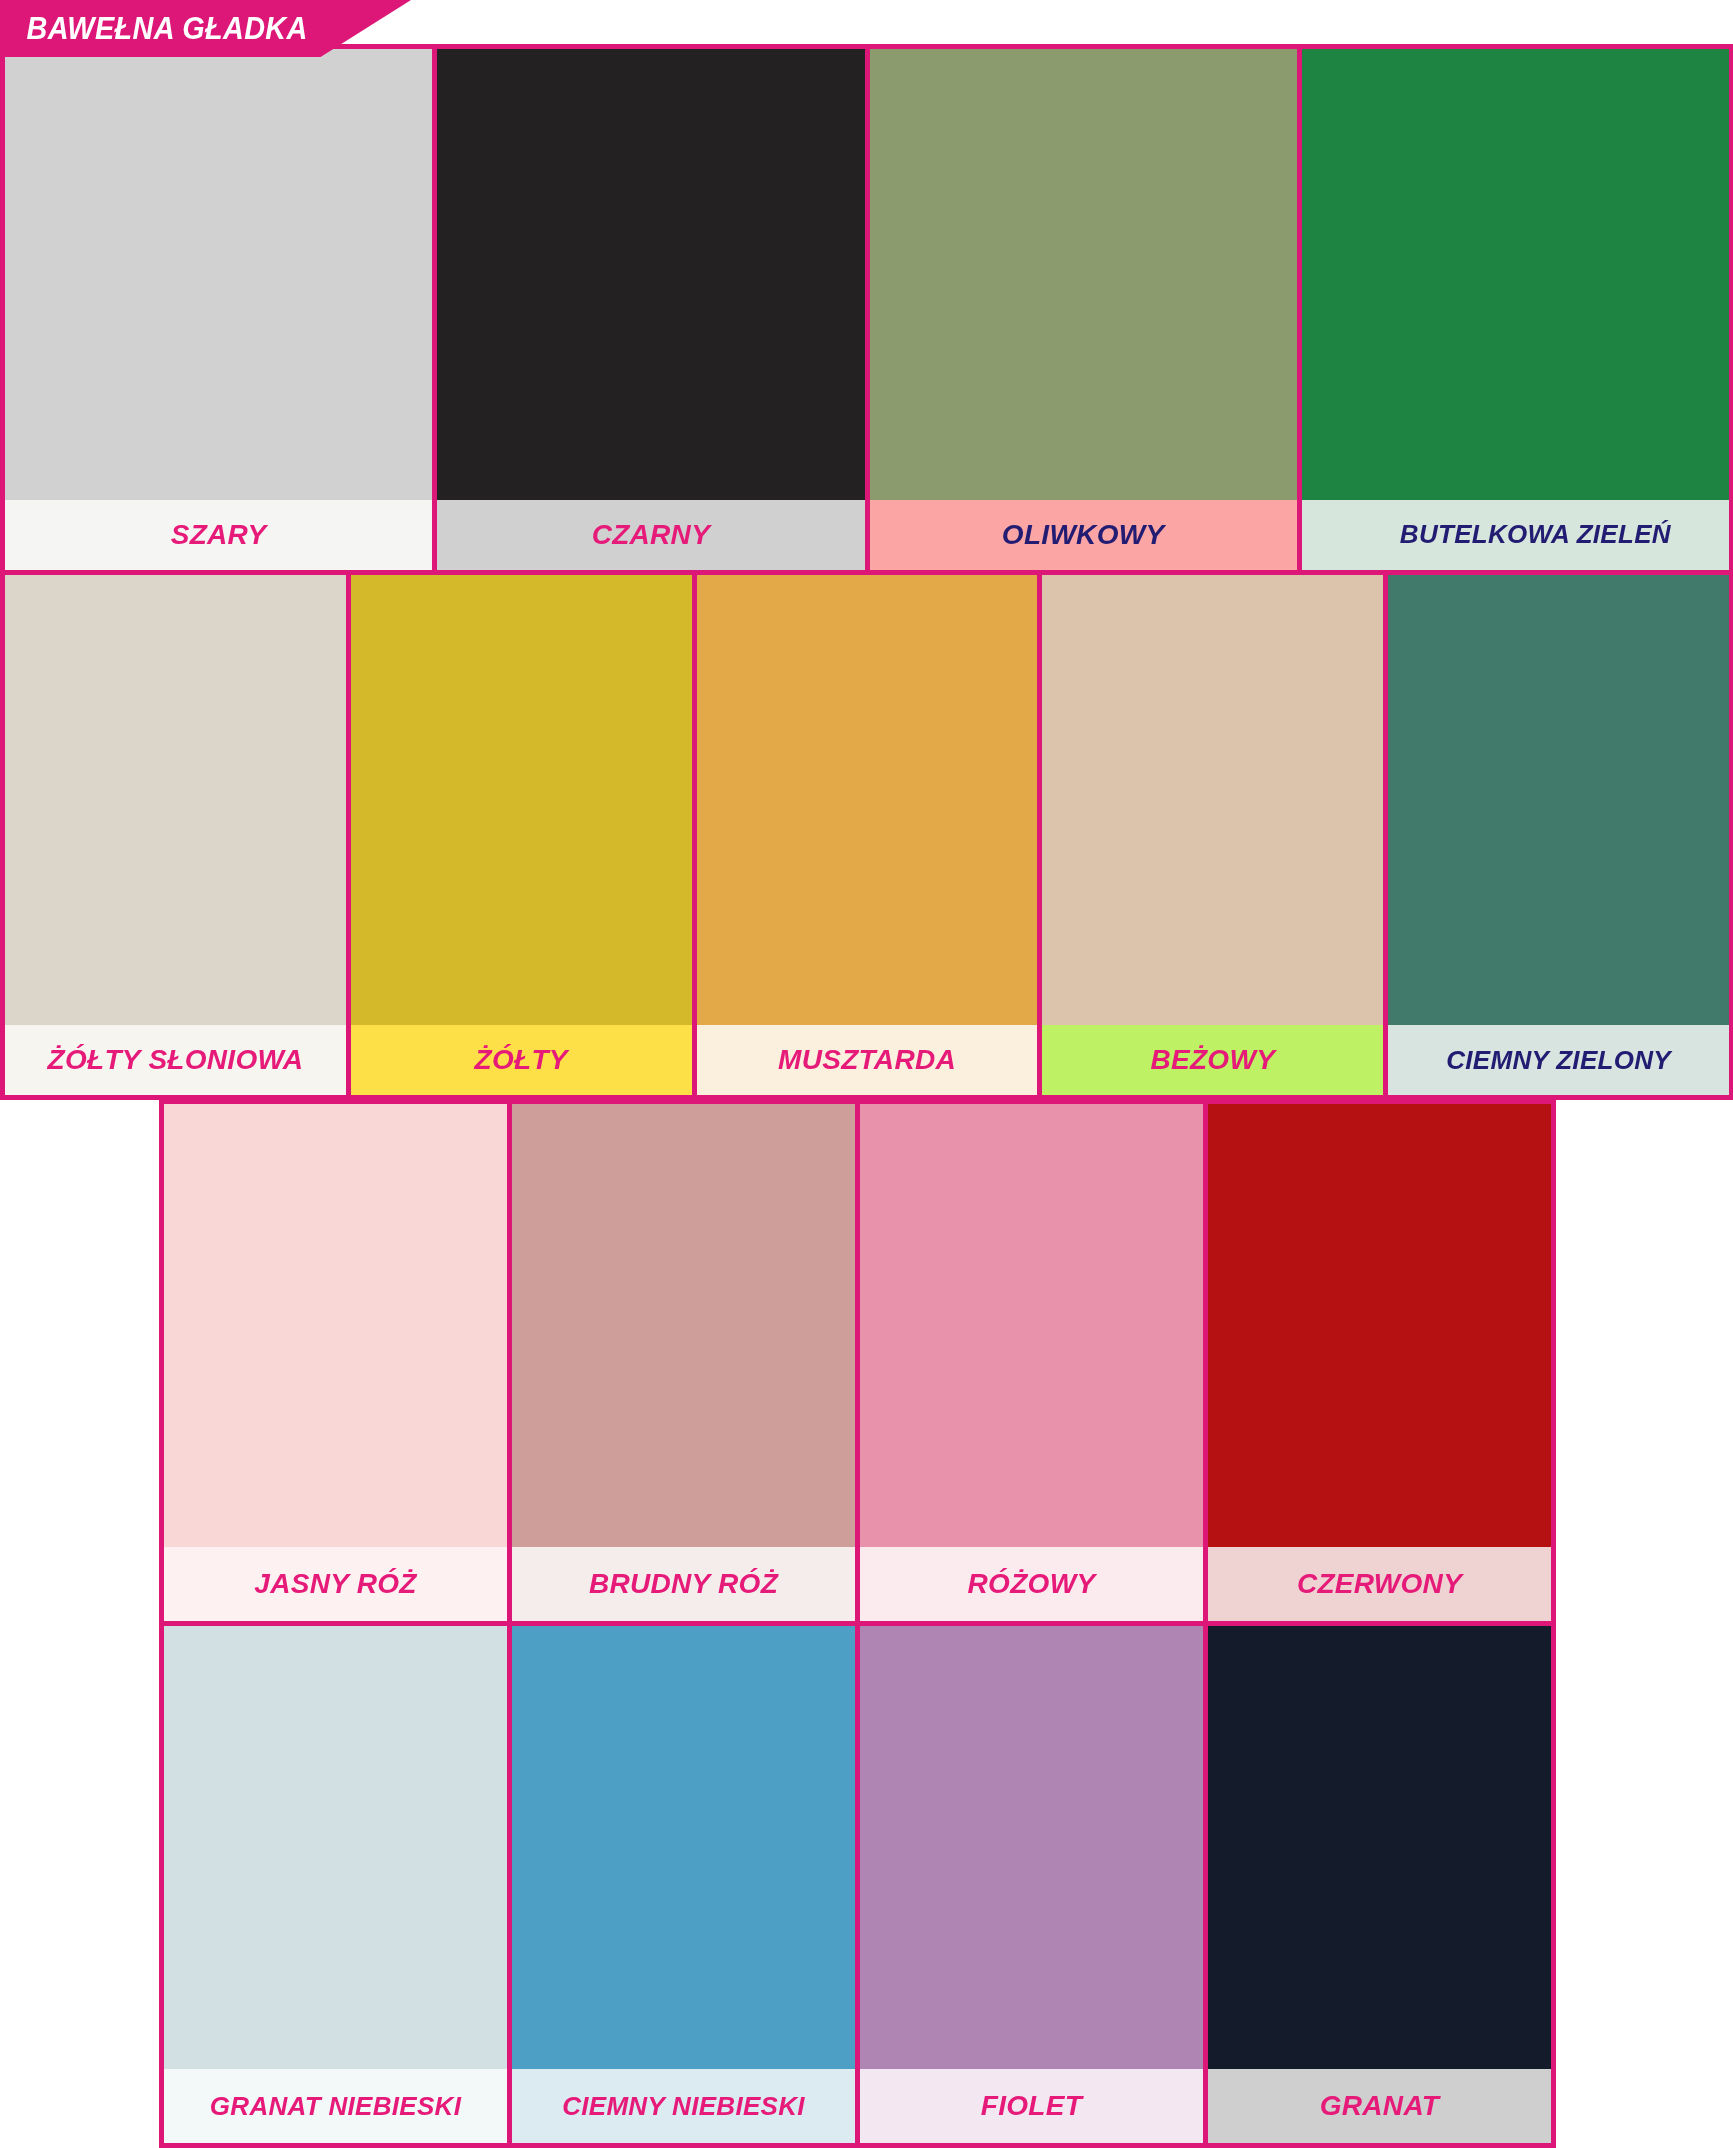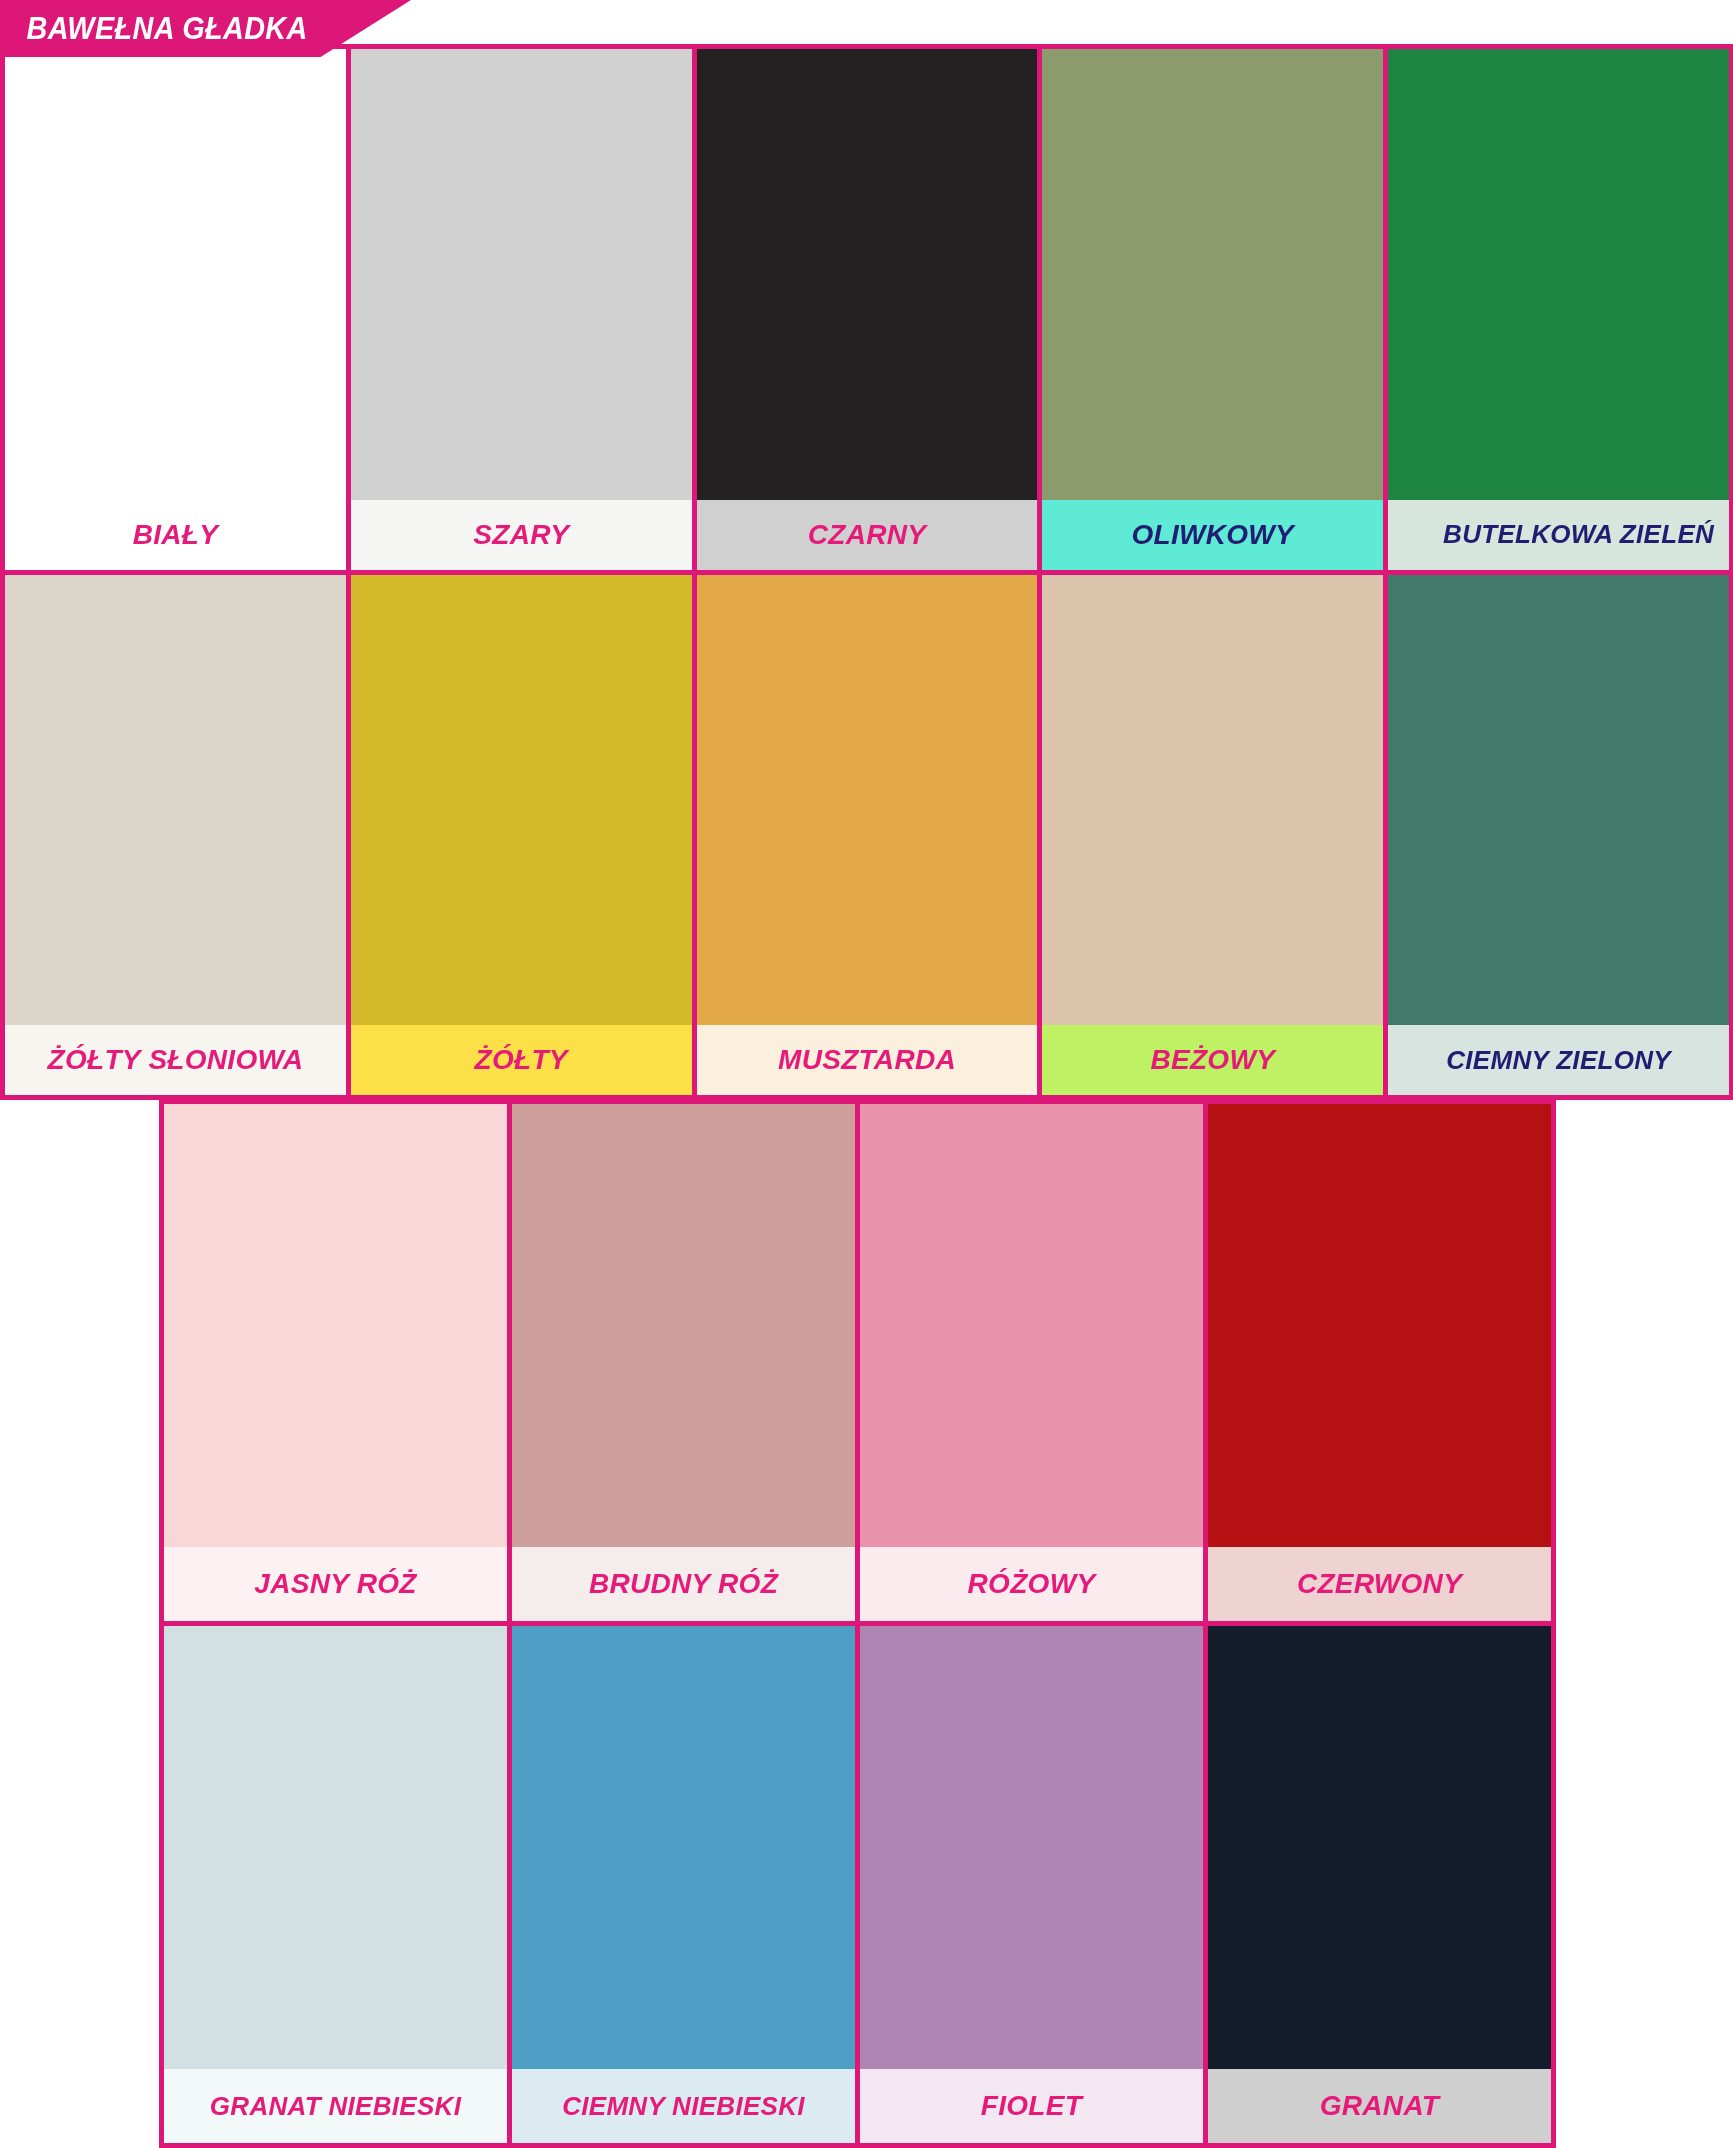--- a/index.html
+++ b/index.html
@@ -111,38 +111,34 @@
 </head>
 <body>
 
 <div class="banner" style="background: rgb(221, 23, 119);">
   <div class="banner-title" style="color: rgb(255, 255, 255);">BAWEŁNA GŁADKA</div>
 </div>
 
 <div class="block top" style="background: rgb(221, 23, 119);">
   <div class="row">
 
-    <div class="swatch">
-      <div class="swatch-color" style="background: rgb(255, 255, 255);"></div>
-      <div class="swatch-label" style="background: rgb(255, 255, 255); color: rgb(230, 26, 121);">BIAŁY</div>
-    </div>
 
     <div class="swatch">
       <div class="swatch-color" style="background: rgb(209, 209, 209);"></div>
       <div class="swatch-label" style="background: rgb(245, 245, 243); color: rgb(230, 26, 121);">SZARY</div>
     </div>
 
     <div class="swatch">
       <div class="swatch-color" style="background: rgb(35, 33, 34);"></div>
       <div class="swatch-label" style="background: rgb(208, 208, 208); color: rgb(230, 26, 121);">CZARNY</div>
     </div>
 
     <div class="swatch">
       <div class="swatch-color" style="background: rgb(139, 155, 110);"></div>
-      <div class="swatch-label" style="background: #5eead4; color: rgb(34, 28, 114);">OLIWKOWY</div>
+      <div class="swatch-label" style="background: #fca5a5; color: rgb(34, 28, 114);">OLIWKOWY</div>
     </div>
 
     <div class="swatch">
       <div class="swatch-color" style="background: rgb(30, 132, 65);"></div>
       <div class="swatch-label tight" style="background: rgb(215, 230, 220); color: rgb(34, 28, 114); padding-left: 40px;">BUTELKOWA ZIELEŃ</div>
     </div>
 
   </div>
 
   <div class="row">

